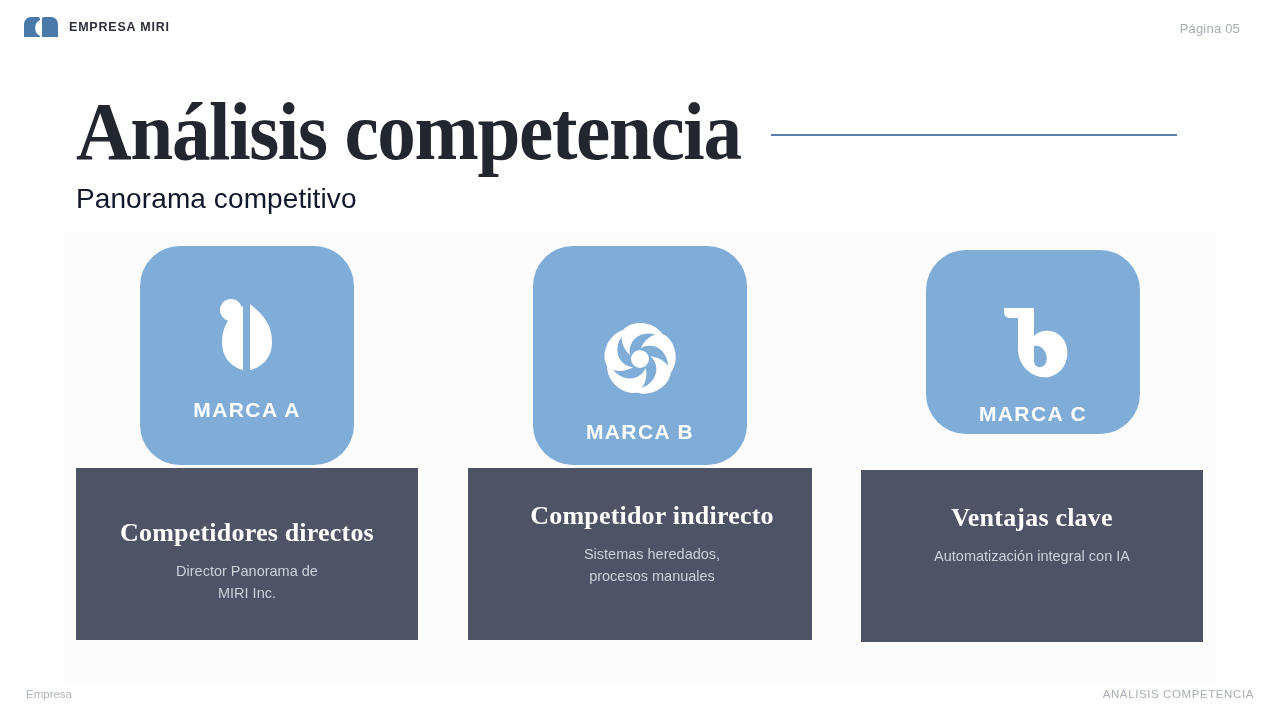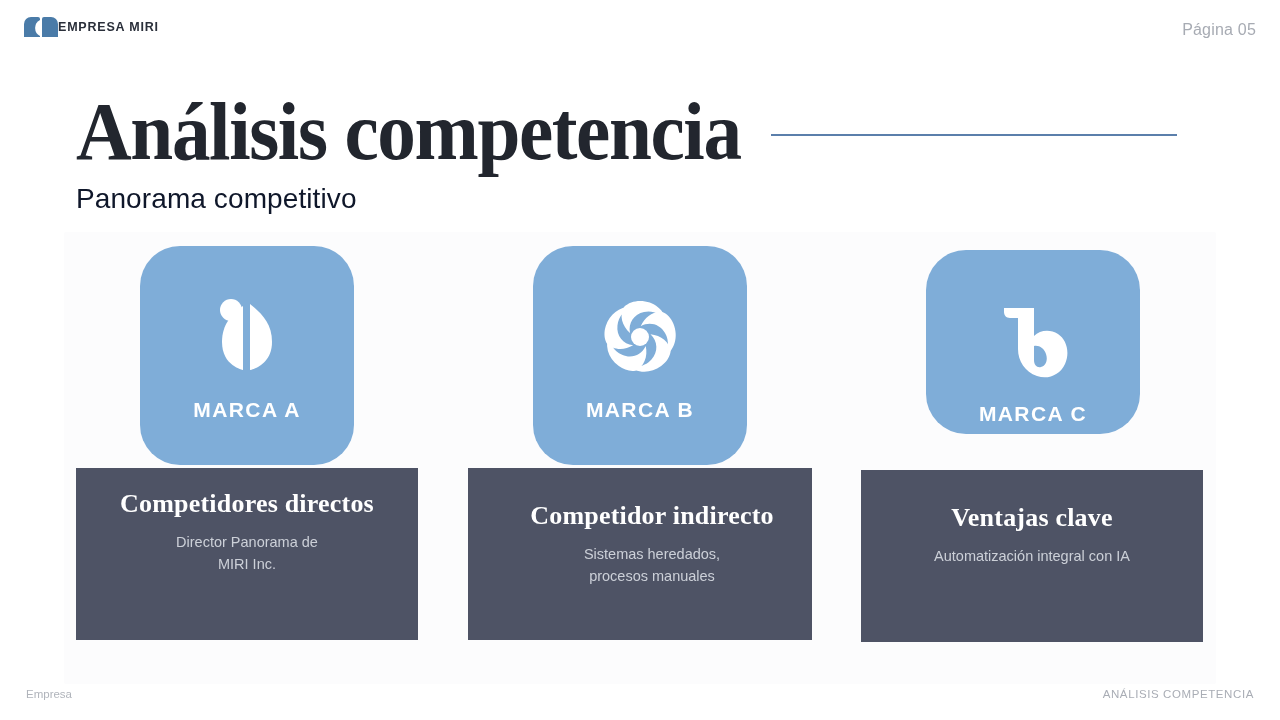--- a/index.html
+++ b/index.html
@@ -32,38 +32,39 @@
     border-radius: 2px;
   }
 
   
   .header-logo {
     position: absolute;
     left: 24px;
     top: 17px;
     display: flex;
     align-items: center;
+    gap: 11px;
   }
   .logo-mark {
     width: 34px;
     height: 20px;
     display: block;
   }
   .logo-text {
     font-size: 12.5px;
     font-weight: bold;
     letter-spacing: 0.8px;
     color: #2a2f3a;
     white-space: nowrap;
   }
   .page-num {
     position: absolute;
-    right: 24px;
+    right: 40px;
     top: 21px;
-    font-size: 16px;
+    font-size: 13px;
     color: #a7abb3;
     letter-spacing: 0.2px;
   }
 
   
   .title-row {
     position: absolute;
     left: 76px;
     top: 82px;
     right: 103px;
@@ -152,23 +153,23 @@
     margin-top: 13px;
     font-size: 14.5px;
     line-height: 1.5;
     color: #ccd0d8;
     text-align: center;
     white-space: pre-line;
   }
 
   
   #card-a .card-visual { left: 140px; top: 246px; width: 214px; height: 219px; }
-  #card-a .card-info   { left: 76px;  top: 468px; width: 342px; height: 172px; padding-top: 21px; box-sizing: border-box; }
-  
-  #card-b .card-visual { left: 533px; top: 246px; width: 214px; height: 219px; }
+  #card-a .card-info   { left: 76px;  top: 468px; width: 342px; height: 172px; padding-top: 50px; box-sizing: border-box; }
+  
+  #card-b .card-visual { left: 533px; top: 246px; width: 214px; height: 219px; justify-content: center; }
   #card-b .card-info   { left: 468px; top: 468px; width: 344px; height: 172px; padding-top: 33px; box-sizing: border-box; padding-left: 24px; }
   
   #card-c .card-visual { left: 926px; top: 250px; width: 214px; height: 184px; }
   #card-c .card-info   { left: 861px; top: 470px; width: 342px; height: 172px; padding-top: 33px; box-sizing: border-box; }
 
   
   .footer-left {
     position: absolute;
     left: 26px;
     bottom: 20px;

